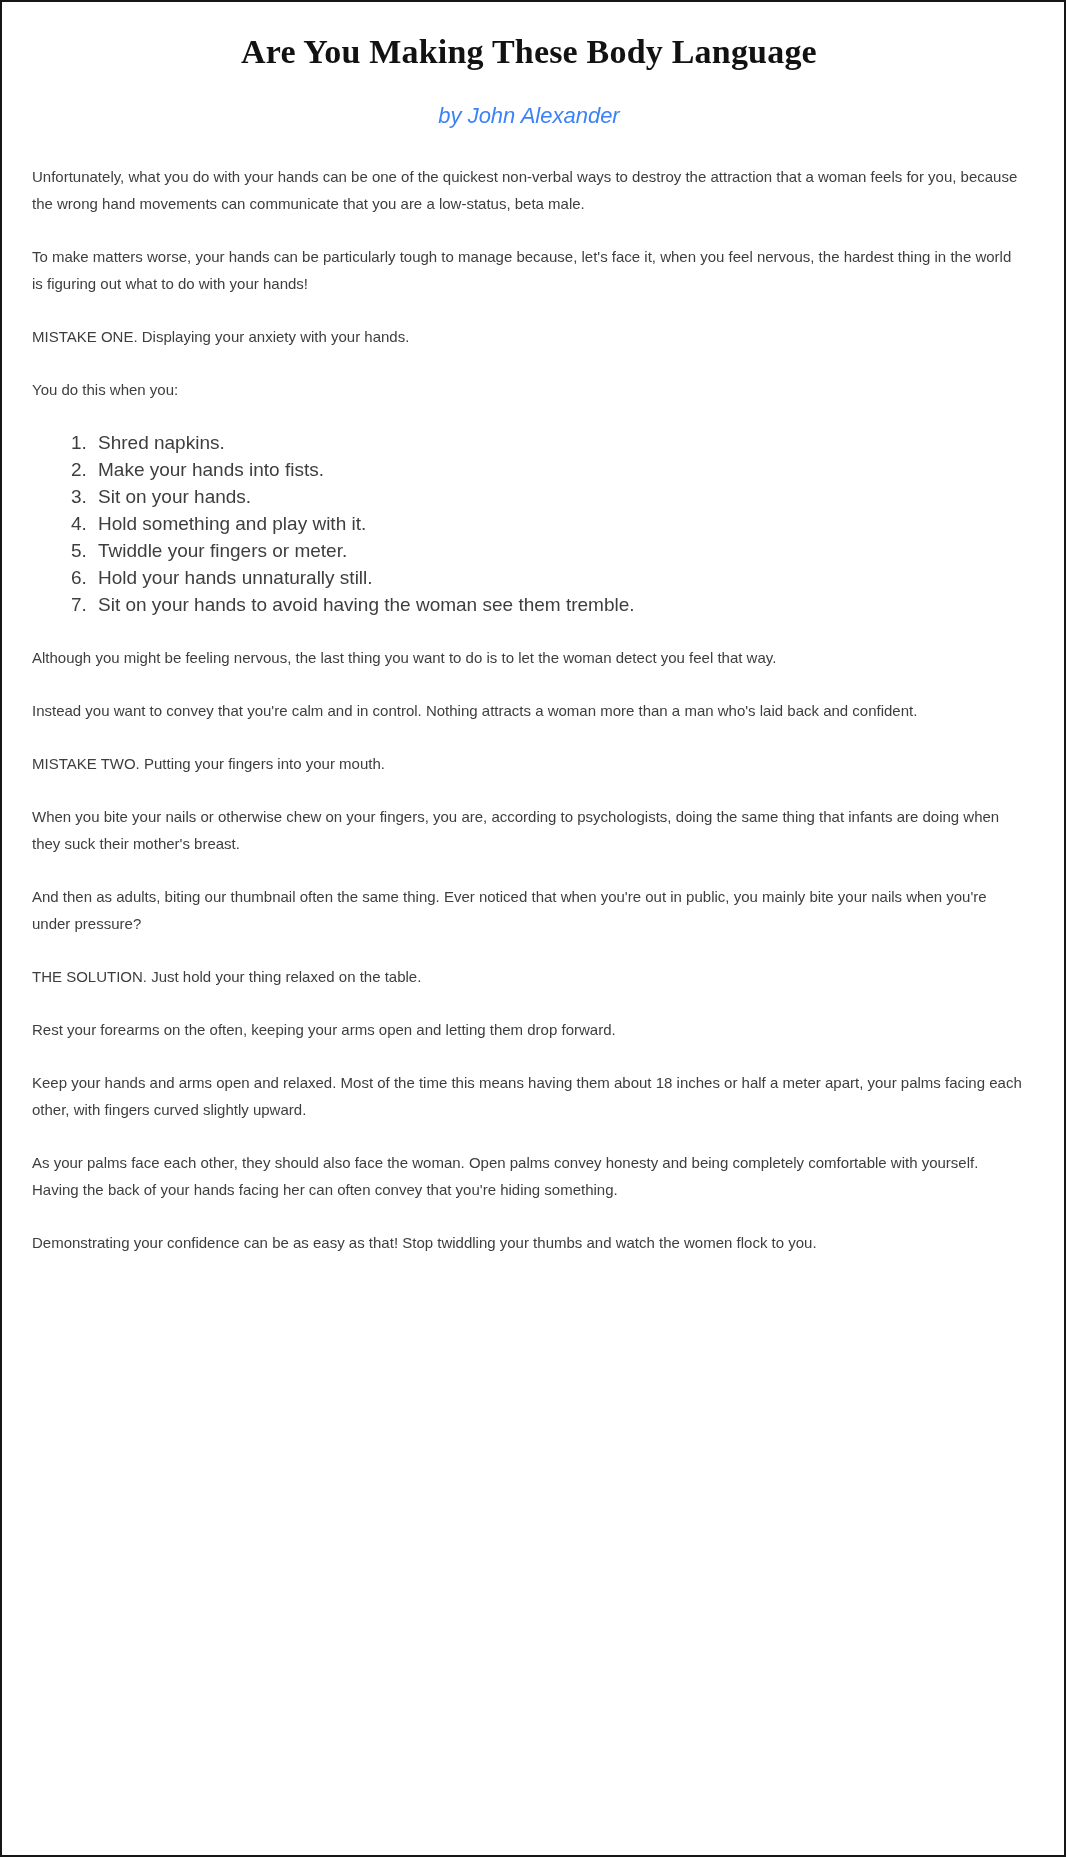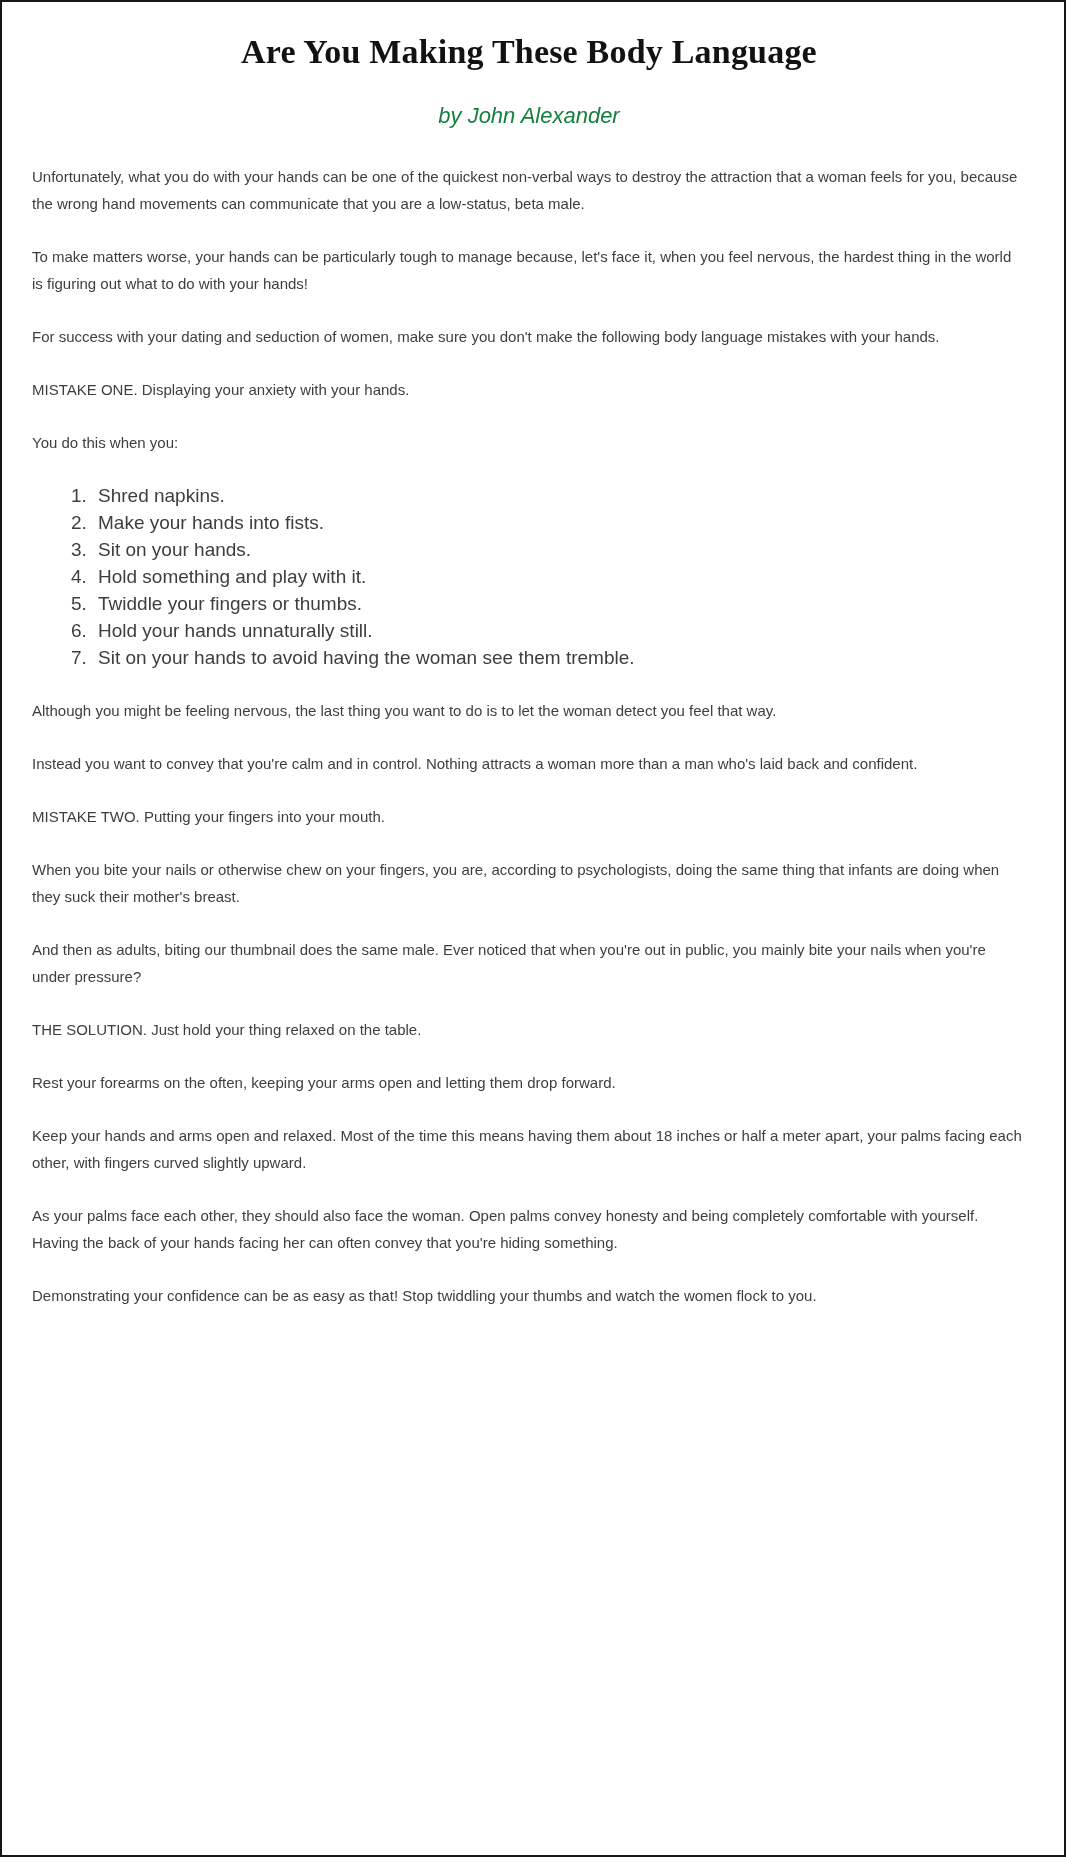--- a/index.html
+++ b/index.html
@@ -23,21 +23,21 @@
     font-size: 34px;
     line-height: 1.32;
     margin: 16px auto 4px auto;
     max-width: 800px;
     letter-spacing: 0.2px;
   }
   .byline {
     text-align: center;
     font-style: italic;
     font-size: 22px;
-    color: #15803d;
+    color: #3b82f6;
     margin: 28px 0 34px 0;
   }
   .article p {
     font-size: 15px;
     line-height: 27px;
     margin: 0 0 26px 0;
     max-width: 1002px;
   }
   .article ol {
     font-size: 19px;
@@ -51,36 +51,35 @@
 </style>
 </head>
 <body>
 
 <div class="page">
   <h1 class="title"><span>Are You Making These Body Language</span><br></h1>
   <div class="byline">by John Alexander</div>
   <div class="article">
       <p>Unfortunately, what you do with your hands can be one of the quickest non-verbal ways to destroy the attraction that a woman feels for you, because the wrong hand movements can communicate that you are a low-status, beta male.</p>
       <p>To make matters worse, your hands can be particularly tough to manage because, let's face it, when you feel nervous, the hardest thing in the world is figuring out what to do with your hands!</p>
-      <p>For success with your dating and seduction of women, make sure you don't make the following body language mistakes with your hands.</p>
       <p>MISTAKE ONE. Displaying your anxiety with your hands.</p>
       <p>You do this when you:</p>
       <ol>
         <li>Shred napkins.</li>
         <li>Make your hands into fists.</li>
         <li>Sit on your hands.</li>
         <li>Hold something and play with it.</li>
-        <li>Twiddle your fingers or thumbs.</li>
+        <li>Twiddle your fingers or meter.</li>
         <li>Hold your hands unnaturally still.</li>
         <li>Sit on your hands to avoid having the woman see them tremble.</li>
       </ol>
       <p>Although you might be feeling nervous, the last thing you want to do is to let the woman detect you feel that way.</p>
       <p>Instead you want to convey that you're calm and in control. Nothing attracts a woman more than a man who's laid back and confident.</p>
       <p>MISTAKE TWO. Putting your fingers into your mouth.</p>
       <p>When you bite your nails or otherwise chew on your fingers, you are, according to psychologists, doing the same thing that infants are doing when they suck their mother's breast.</p>
-      <p>And then as adults, biting our thumbnail does the same male. Ever noticed that when you're out in public, you mainly bite your nails when you're under pressure?</p>
+      <p>And then as adults, biting our thumbnail often the same thing. Ever noticed that when you're out in public, you mainly bite your nails when you're under pressure?</p>
       <p>THE SOLUTION. Just hold your thing relaxed on the table.</p>
       <p>Rest your forearms on the often, keeping your arms open and letting them drop forward.</p>
       <p>Keep your hands and arms open and relaxed. Most of the time this means having them about 18 inches or half a meter apart, your palms facing each other, with fingers curved slightly upward.</p>
       <p>As your palms face each other, they should also face the woman. Open palms convey honesty and being completely comfortable with yourself. Having the back of your hands facing her can often convey that you're hiding something.</p>
       <p>Demonstrating your confidence can be as easy as that! Stop twiddling your thumbs and watch the women flock to you.</p>
     </div>
 </div>
 
 </body></html>

